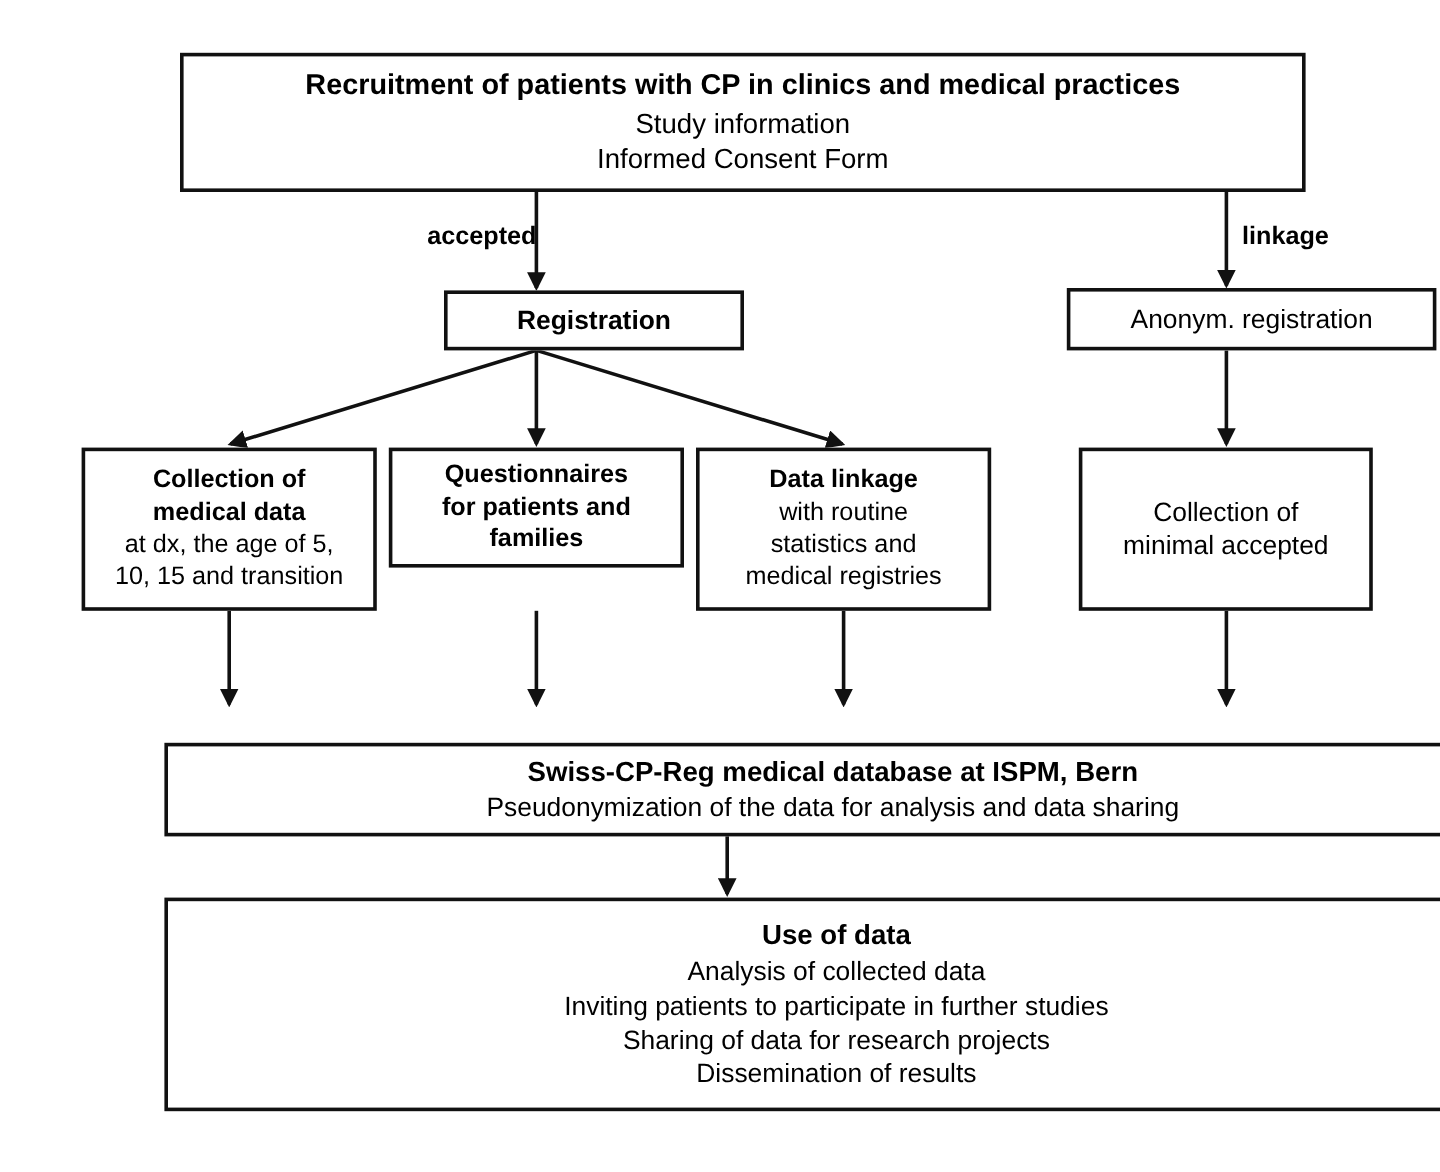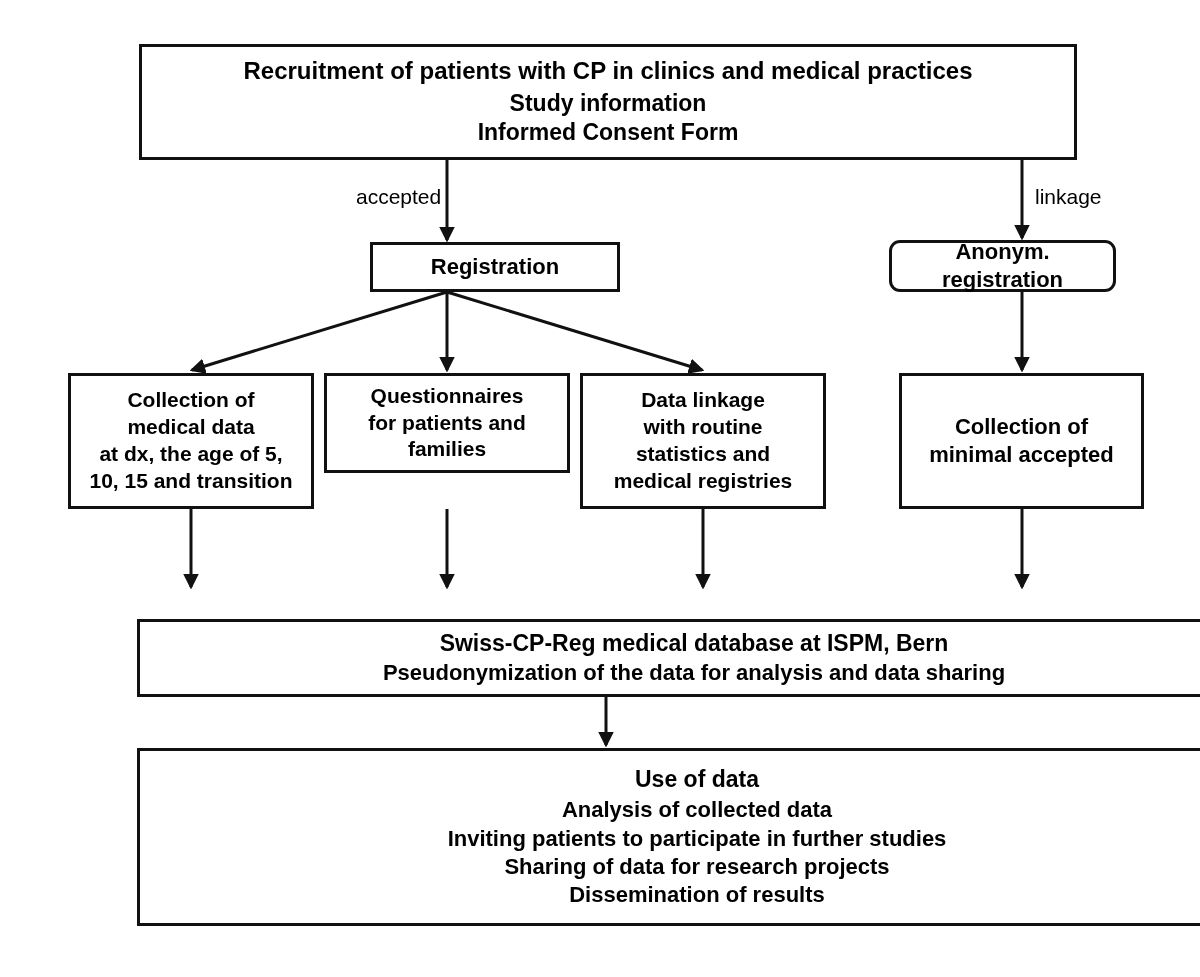--- a/index.html
+++ b/index.html
@@ -33,37 +33,37 @@
     flex-direction: column;
     align-items: center;
     justify-content: center;
     text-align: center;
     line-height: 1.28;
   }
   .node .ttl {
     font-weight: bold;
   }
   .node .sub {
-    font-weight: bold;
+    font-weight: normal;
   }
   .edge-label {
     position: absolute;
     font-size: 21px;
-    font-weight: normal;
+    font-weight: bold;
     white-space: nowrap;
     line-height: 1;
   }
 
   
-  #node-recruitment { left: 139px;  top: 44px;  width: 938px; height: 116px; font-size: 23px; }
+  #node-recruitment { left: 150px;  top: 44px;  width: 938px; height: 116px; font-size: 23px; }
   #node-recruitment .ttl { font-size: 24px; margin-bottom: 2px; }
 
   #node-registration { left: 322px; top: 242px; width: 250px; height: 50px; font-size: 22px; margin-left: 48px; }
 
-  #node-anonym-registration { left: 889px; top: 240px; width: 227px; height: 52px; font-size: 22px; border-radius: 11px; }
+  #node-anonym-registration { left: 889px; top: 240px; width: 308px; height: 52px; font-size: 22px; }
 
   #node-medical-data   { left: 68px;  top: 373px; width: 246px; height: 136px; font-size: 21px; }
   #node-questionnaires { left: 324px; top: 373px; width: 246px; height: 100px; font-size: 21px; }
   #node-data-linkage   { left: 580px; top: 373px; width: 246px; height: 136px; font-size: 21px; }
   #node-minimal-dataset{ left: 899px; top: 373px; width: 245px; height: 136px; font-size: 22px; }
 
   #node-database { left: 137px; top: 619px; width: 1114px; height: 78px; font-size: 22px; }
   #node-database .ttl { font-size: 23px; margin-bottom: 1px; }
 
   #node-use-of-data { left: 137px; top: 748px; width: 1120px; height: 178px; font-size: 22px; }

